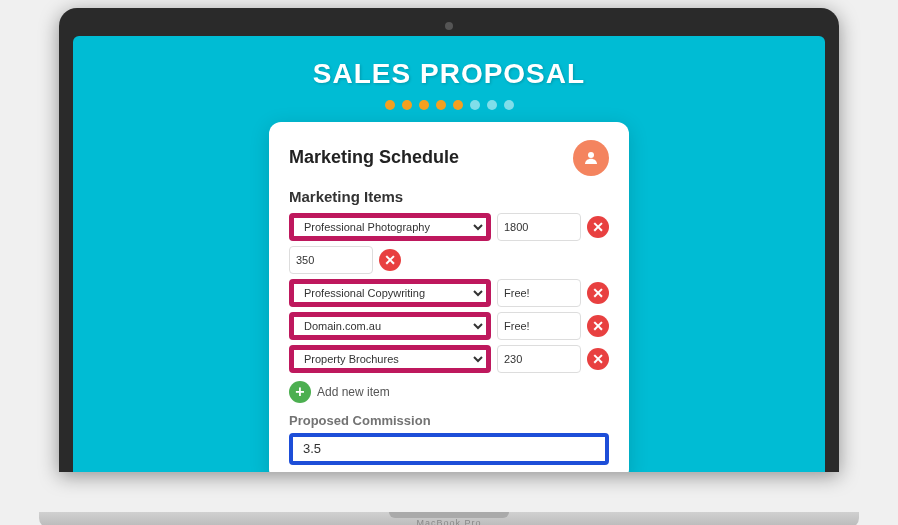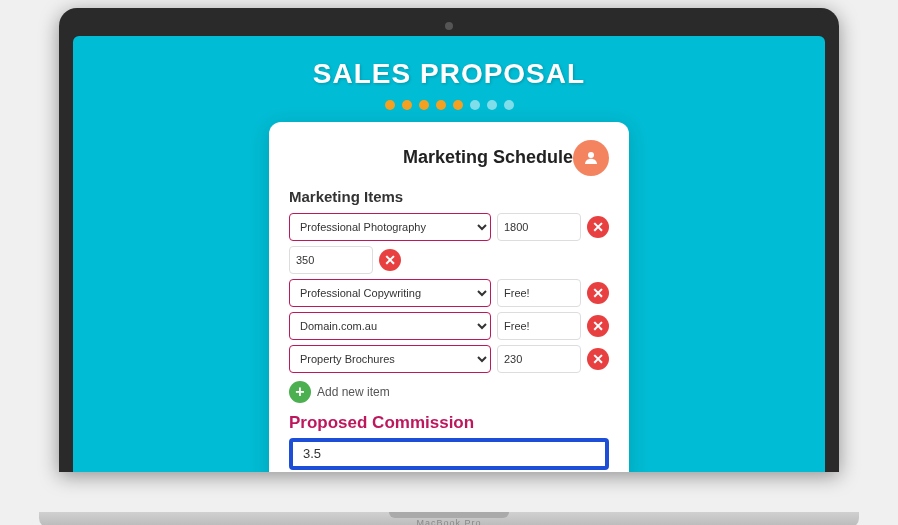--- a/index.html
+++ b/index.html
@@ -117,21 +117,21 @@
       width: 360px;
       padding: 18px 20px 16px 20px;
       margin-top: 12px;
       position: relative;
       box-shadow: 0 4px 20px rgba(0,0,0,0.15);
     }
 
     .card-header {
       display: flex;
       align-items: center;
-      justify-content: flex-end;
+      justify-content: space-between;
       margin-bottom: 12px;
     }
 
     .card-title {
       font-size: 18px;
       font-weight: 800;
       color: #222;
     }
 
     .avatar-icon {
@@ -162,21 +162,21 @@
 
     .item-row {
       display: flex;
       align-items: center;
       gap: 6px;
     }
 
     .item-select {
       flex: 1;
       height: 28px;
-      border: 1px solid #be185d;
+      border: 5px solid #be185d;
       border-radius: 4px;
       font-size: 11px;
       padding: 0 6px;
       color: #333;
       background: white;
       appearance: auto;
       cursor: pointer;
     }
 
     .item-value {
@@ -229,23 +229,23 @@
       font-weight: bold;
       flex-shrink: 0;
     }
 
     .add-label {
       font-size: 12px;
       color: #555;
     }
 
     .commission-label {
-      font-size: 17px;
+      font-size: 13px;
       font-weight: 700;
-      color: #be185d;
+      color: #737373;
       margin-bottom: 5px;
     }
 
     .commission-input {
       width: 100%;
       height: 32px;
       border: 4px solid #1d4ed8;
       border-radius: 4px;
       font-size: 13px;
       padding: 0 10px;

